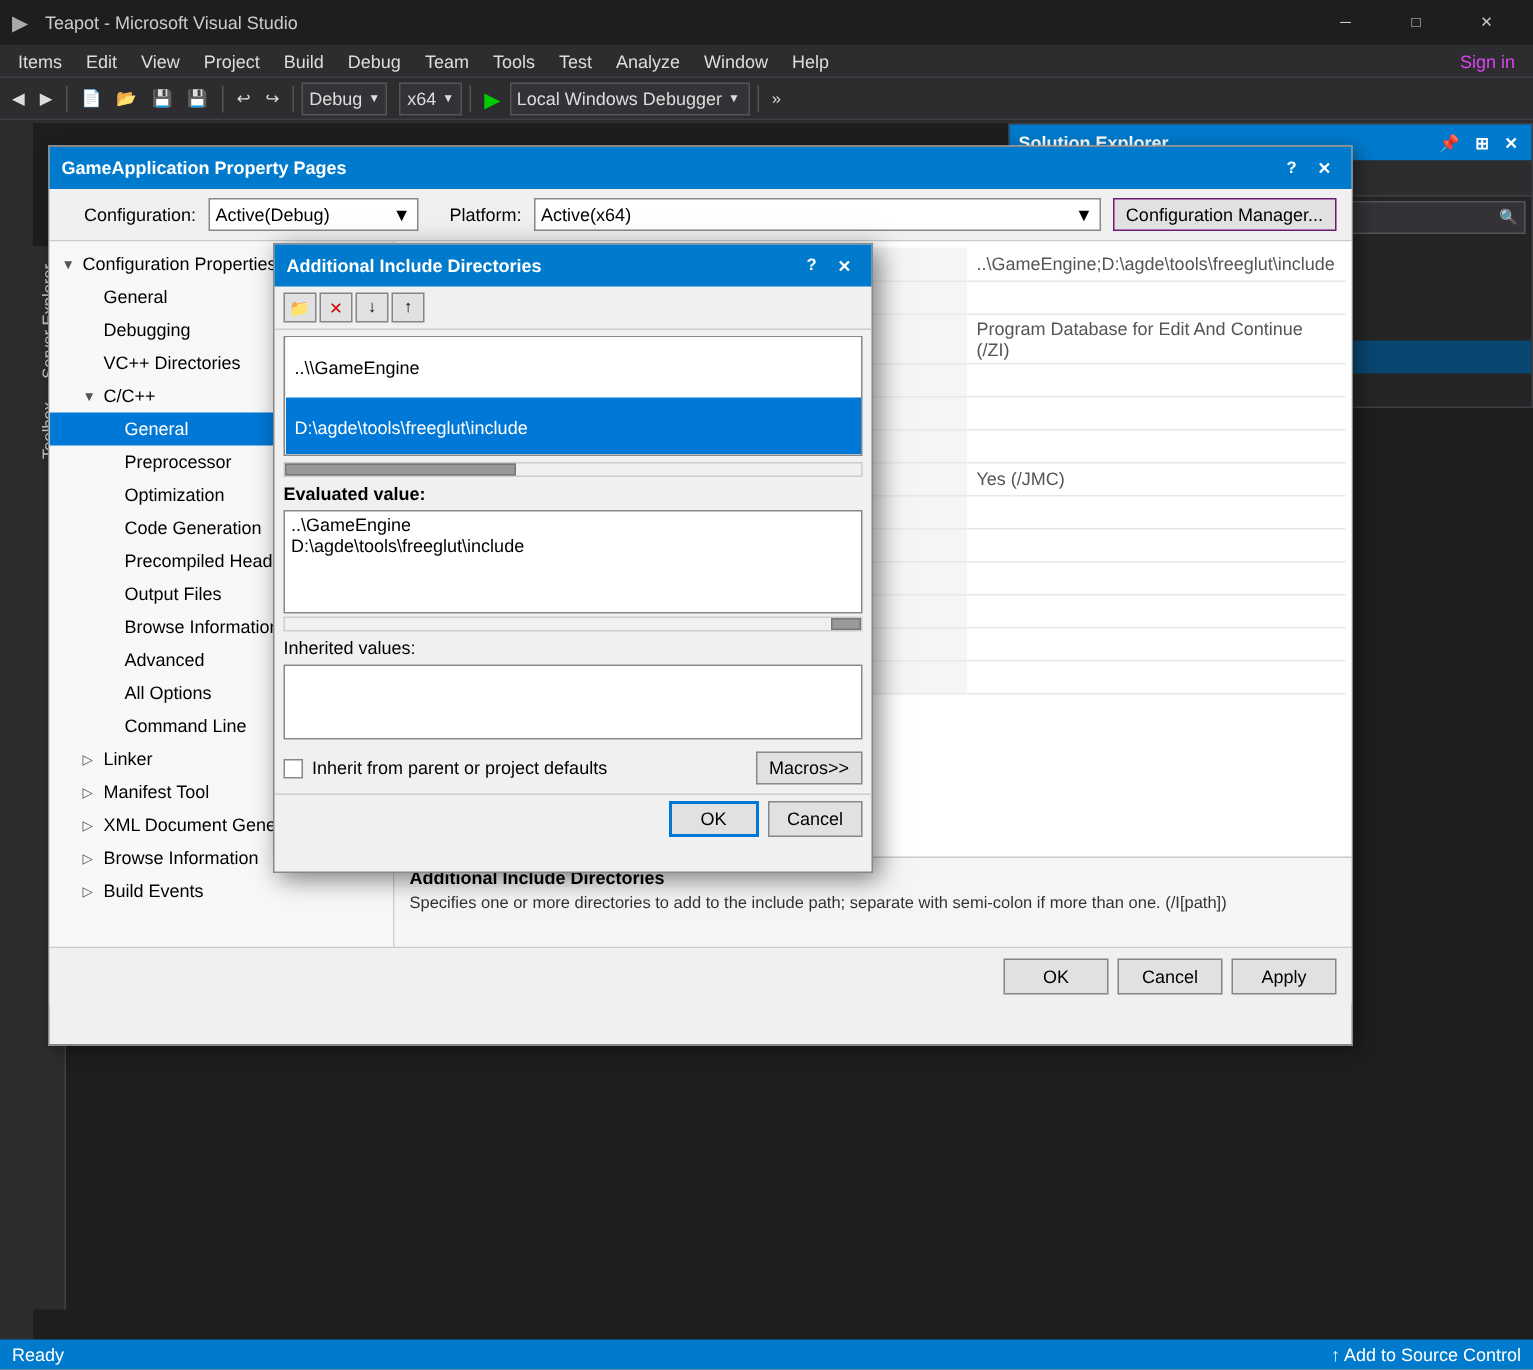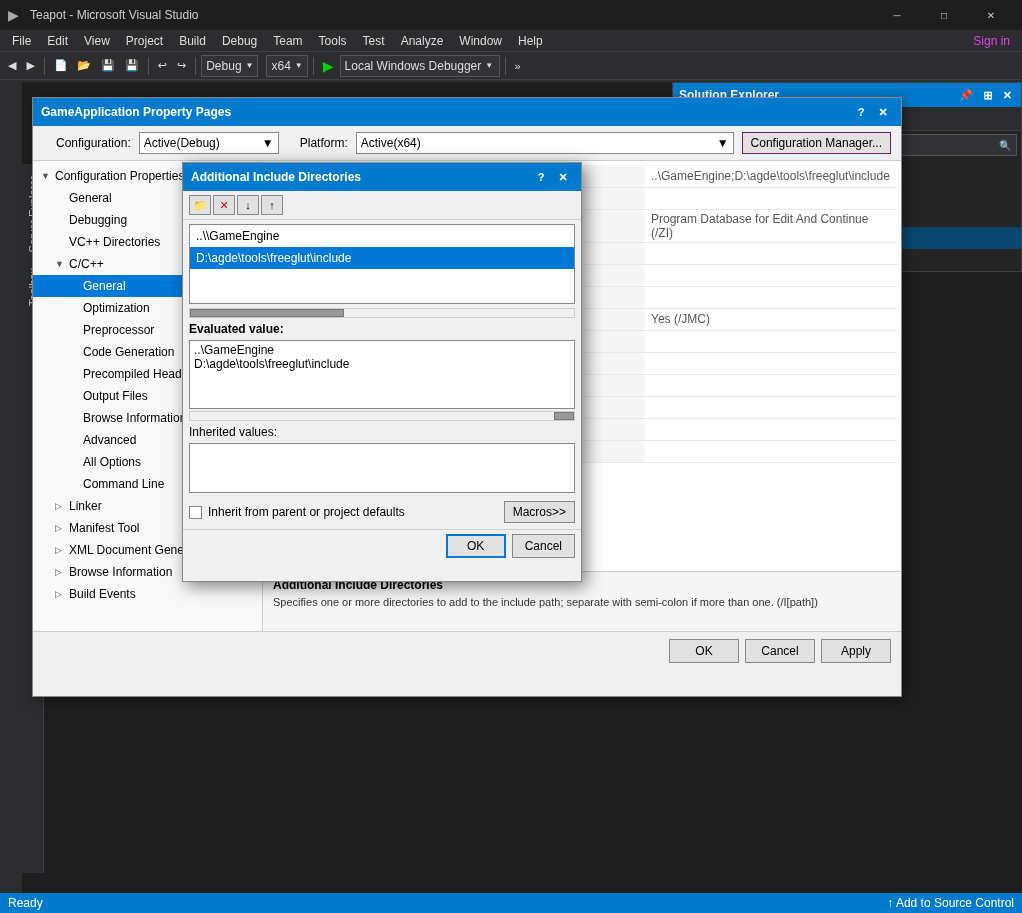--- a/index.html
+++ b/index.html
@@ -364,21 +364,21 @@
     .inc-btn.danger { color: #c00; }
 
     .inc-list {
       margin: 4px 6px;
       height: 80px;
       background: #fff;
       border: 1px solid #888;
       overflow-y: auto;
     }
     .inc-list-item {
-      padding: 2px 6px;
+      padding: 20px 6px;
       font-size: 12px;
       cursor: pointer;
       height: 22px;
       display: flex;
       align-items: center;
     }
     .inc-list-item.selected { background: #0078d7; color: #fff; }
 
     .inc-scrollbar {
       height: 10px;
@@ -518,21 +518,21 @@
   <span class="icon" style="background: transparent; color: #aaa; font-size: 14px;">▶</span>
   <span class="title">Teapot - Microsoft Visual Studio</span>
   <div class="win-controls">
     <div class="win-btn">─</div>
     <div class="win-btn">□</div>
     <div class="win-btn close">✕</div>
   </div>
 </div>
 
 <div class="menu-bar">
-  <div class="menu-item">File</div>
+  <div class="menu-item">Items</div>
   <div class="menu-item">Edit</div>
   <div class="menu-item">View</div>
   <div class="menu-item">Project</div>
   <div class="menu-item">Build</div>
   <div class="menu-item">Debug</div>
   <div class="menu-item">Team</div>
   <div class="menu-item">Tools</div>
   <div class="menu-item">Test</div>
   <div class="menu-item">Analyze</div>
   <div class="menu-item">Window</div>
@@ -673,25 +673,25 @@
         <div class="prop-tree-item indent1">
           <span class="expander">▼</span>
           <span>C/C++</span>
         </div>
         <div class="prop-tree-item indent2 selected">
           <span class="expander"> </span>
           <span>General</span>
         </div>
         <div class="prop-tree-item indent2">
           <span class="expander"> </span>
+          <span>Preprocessor</span>
+        </div>
+        <div class="prop-tree-item indent2">
+          <span class="expander"> </span>
           <span>Optimization</span>
-        </div>
-        <div class="prop-tree-item indent2">
-          <span class="expander"> </span>
-          <span>Preprocessor</span>
         </div>
         <div class="prop-tree-item indent2">
           <span class="expander"> </span>
           <span>Code Generation</span>
         </div>
         <div class="prop-tree-item indent2">
           <span class="expander"> </span>
           <span>Precompiled Headers</span>
         </div>
         <div class="prop-tree-item indent2">

